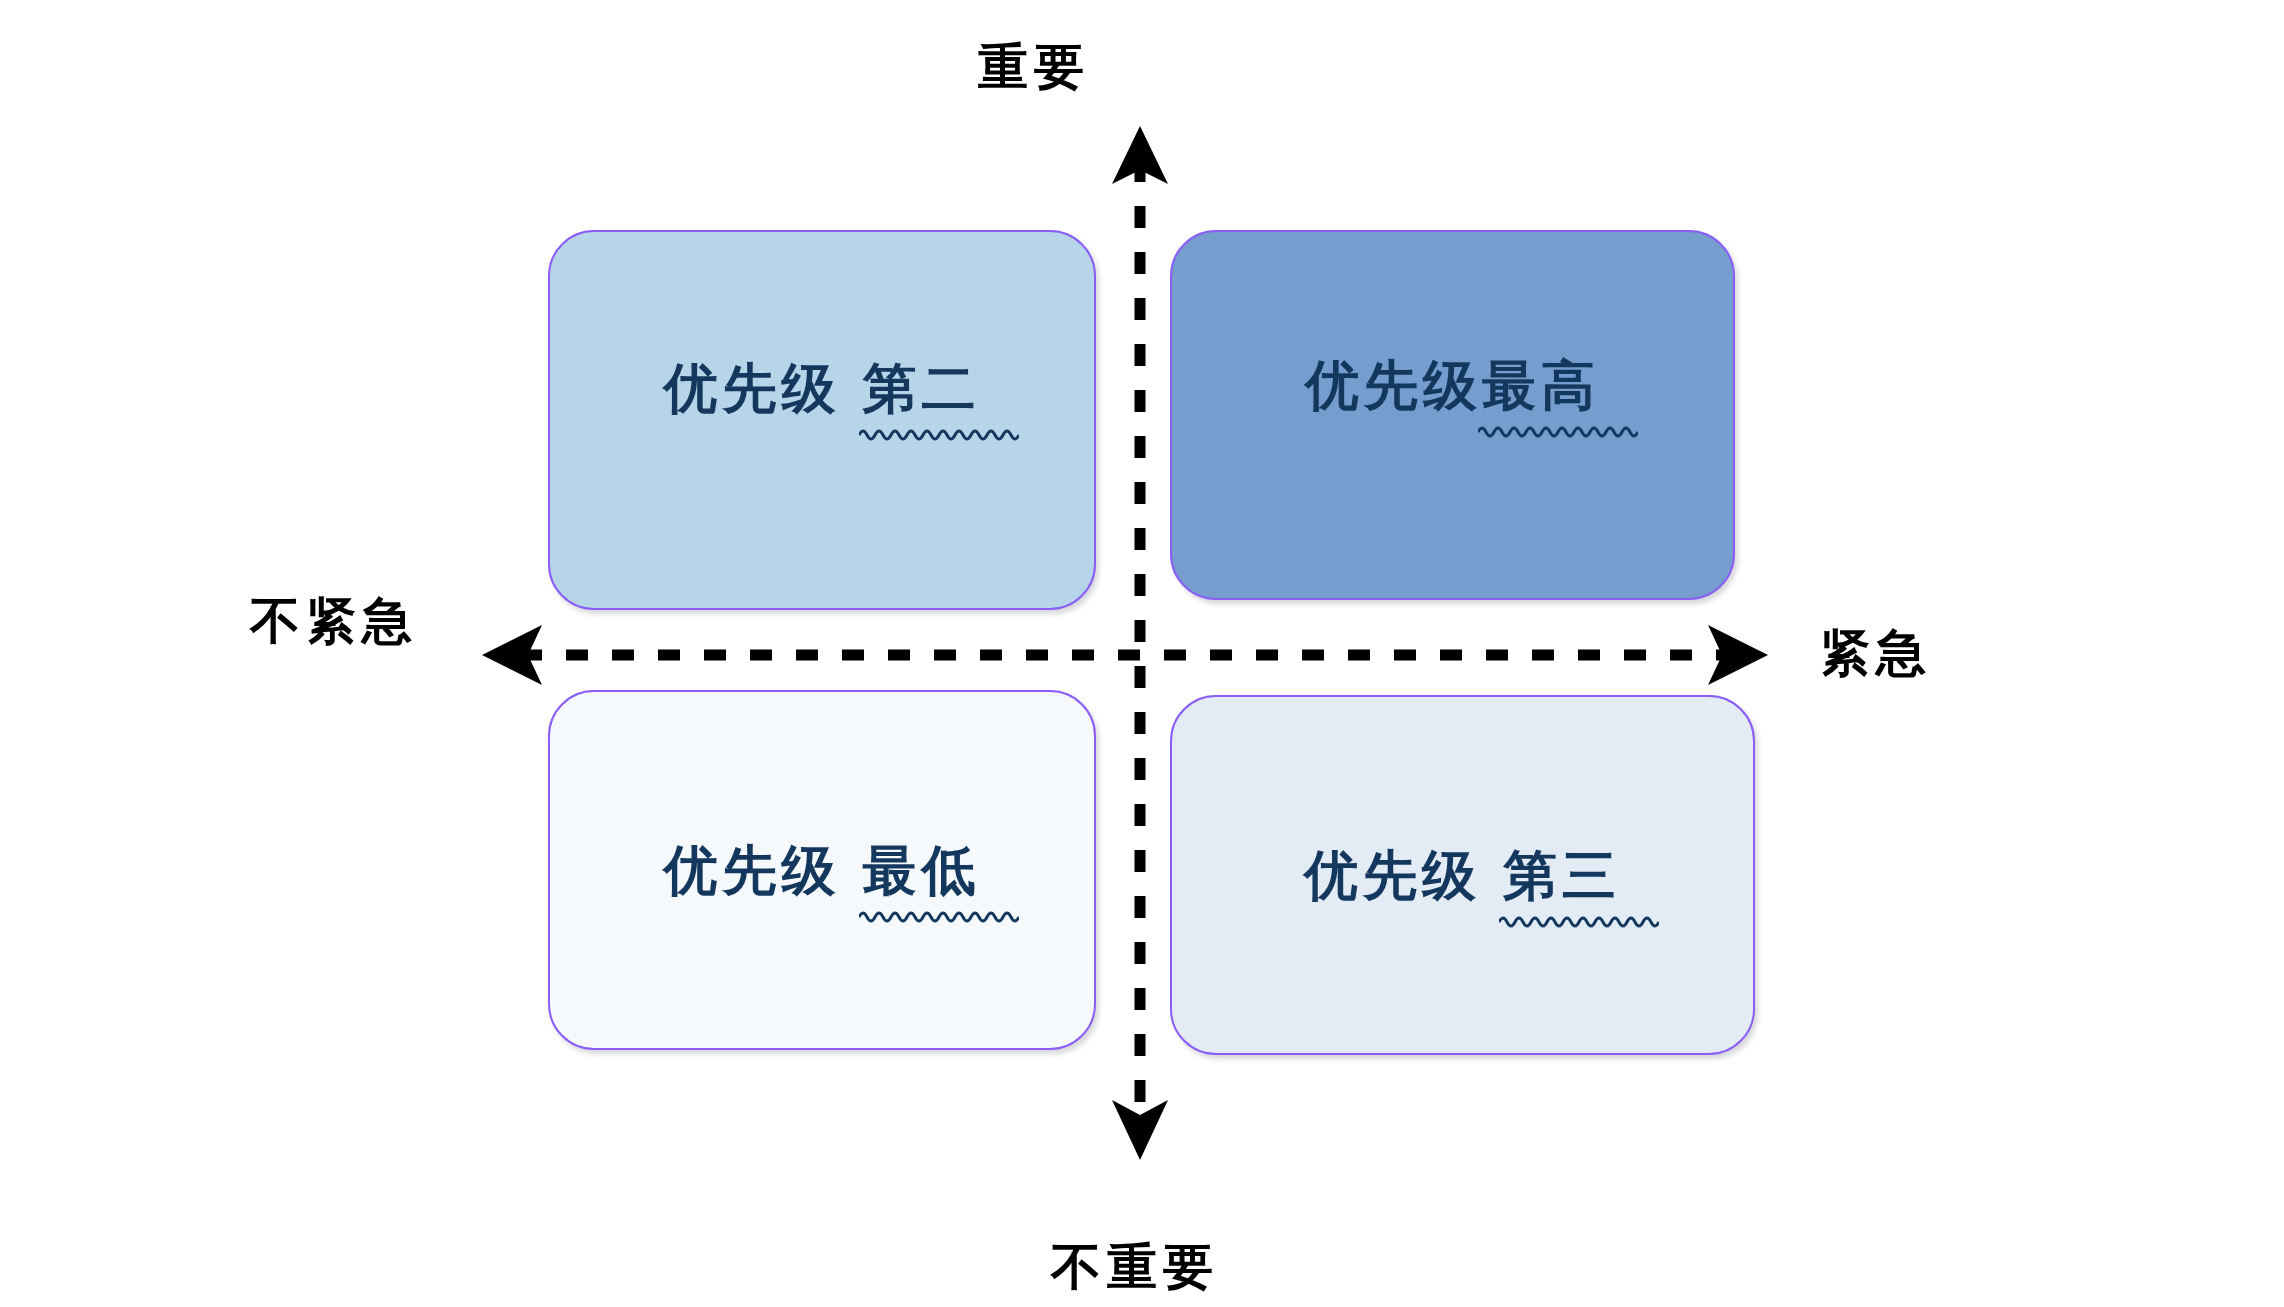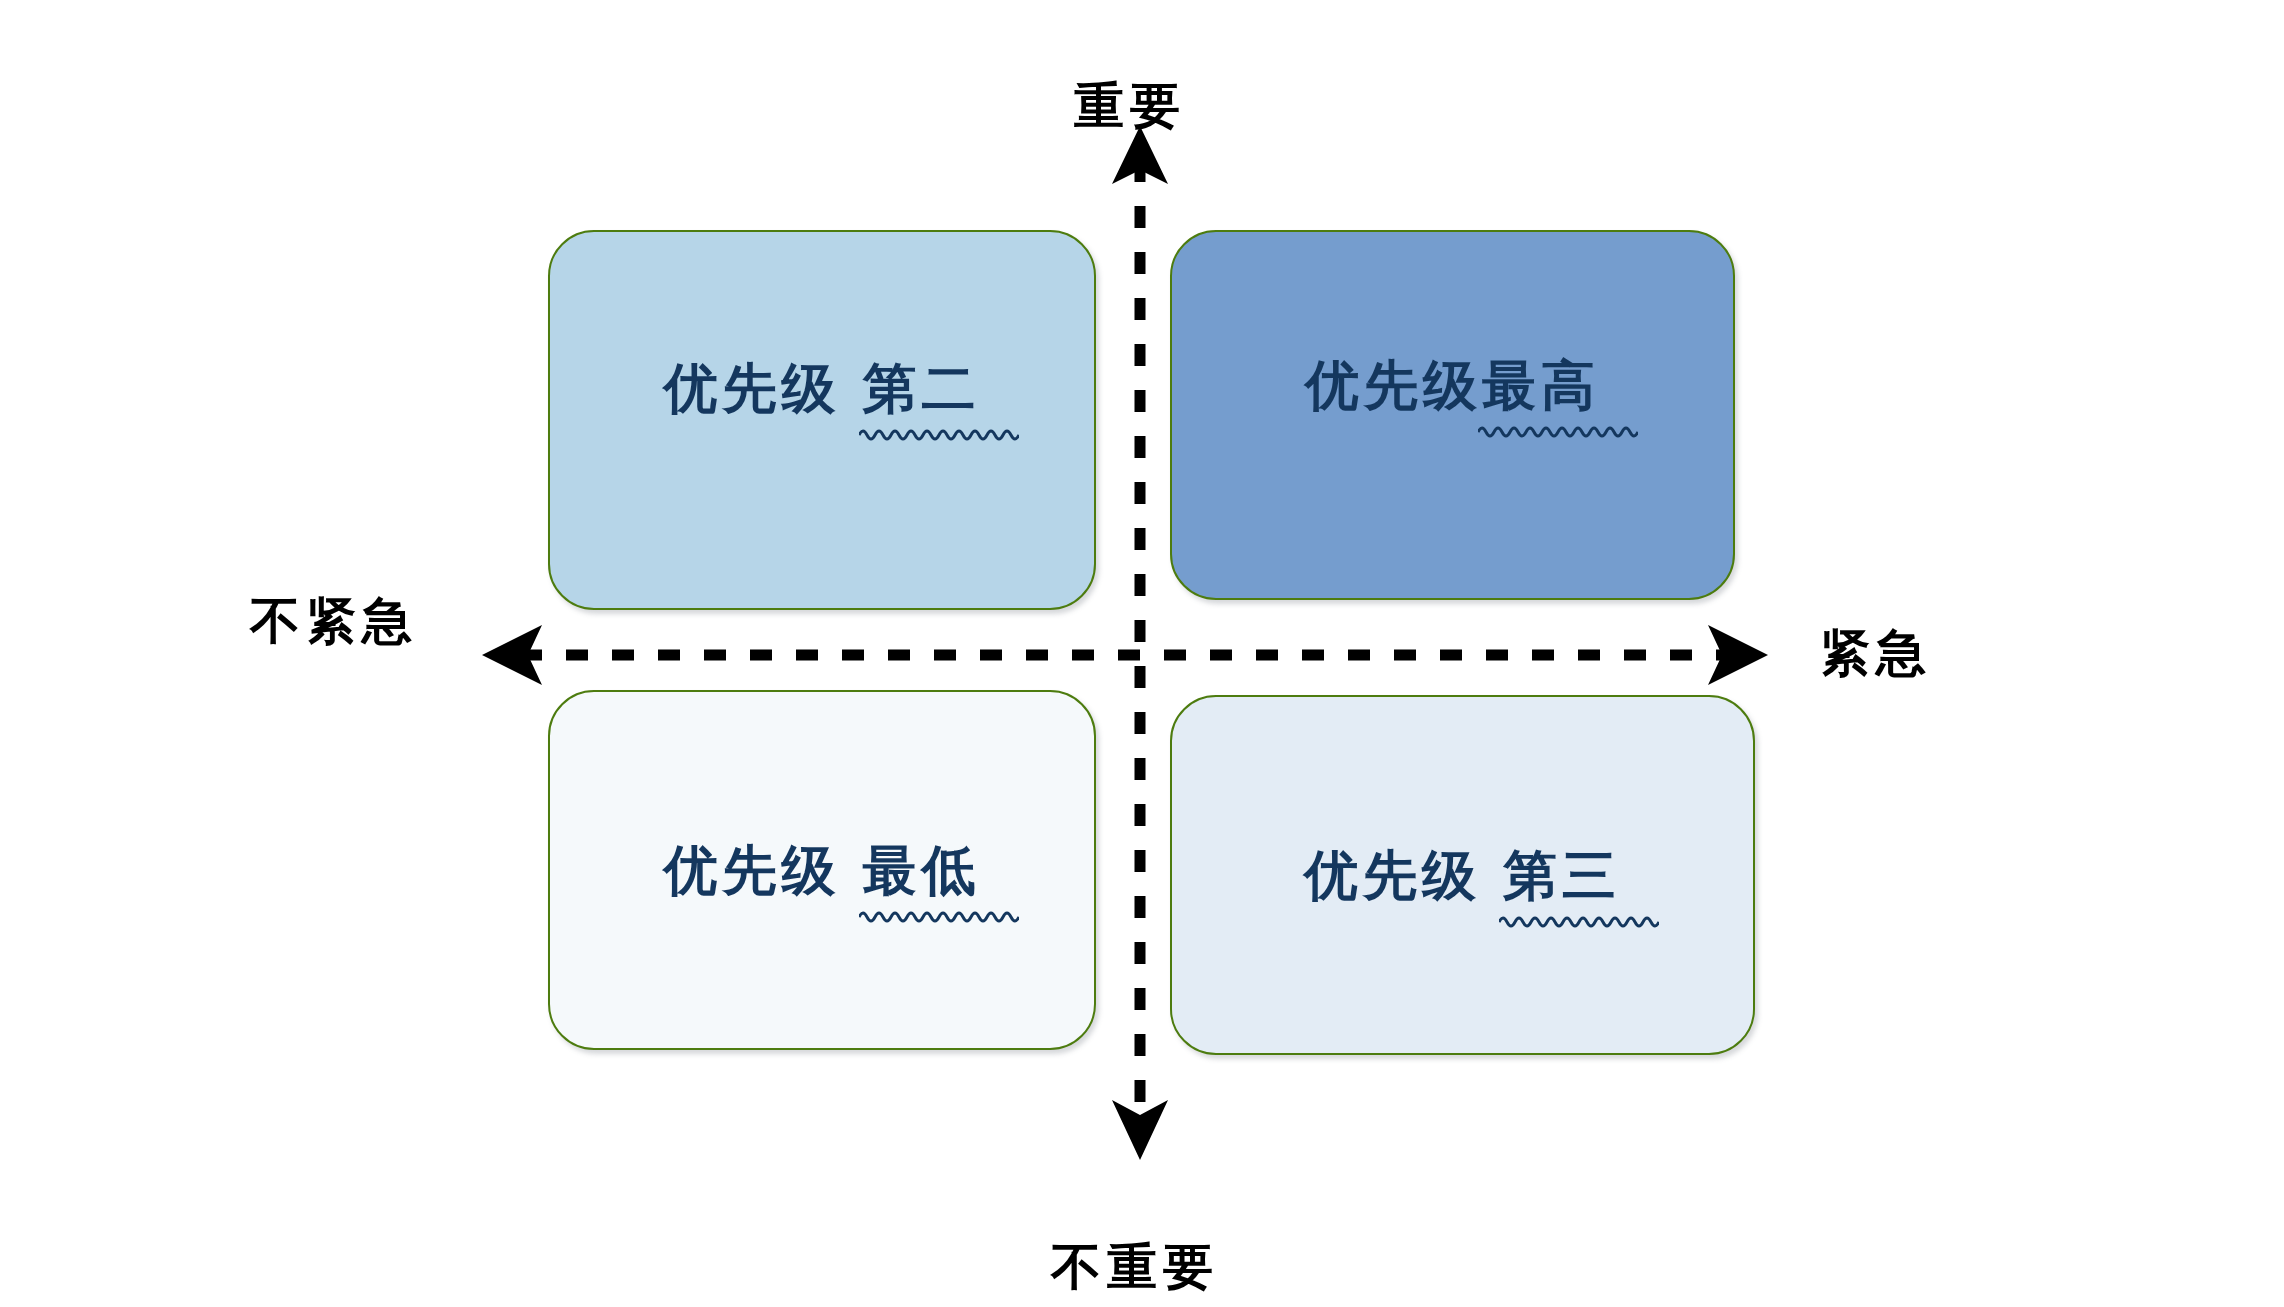--- a/index.html
+++ b/index.html
@@ -20,38 +20,38 @@
   
   .axis-label {
     position: absolute;
     color: #000000;
     font-size: 50px;
     font-weight: 700;
     letter-spacing: 6px;
     white-space: nowrap;
     line-height: 1;
   }
-  #label-top    { left: 1130px; top: 42px;  transform: translateX(-50%); margin-top: 39px; }
+  #label-top    { left: 1034px; top: 42px;  transform: translateX(-50%); }
   #label-bottom { left: 1135px; top: 1242px; transform: translateX(-50%); }
   #label-left   { left: 250px;  top: 596px; }
   #label-right  { left: 1820px; top: 628px; }
 
   
   #axes {
     position: absolute;
     left: 0; top: 0;
     width: 2284px; height: 1307px;
     pointer-events: none;
   }
 
   
   .quad {
     position: absolute;
     border-radius: 46px;
-    border: 2px solid #4d7c0f;
+    border: 2px solid #8b5cf6;
     box-shadow: 3px 4px 5px rgba(120,125,135,0.30);
   }
   .quad-inner {
     position: absolute;
     left: 0; right: 0;
     display: flex;
     flex-direction: column;
     align-items: center;
   }
   .quad-text {

